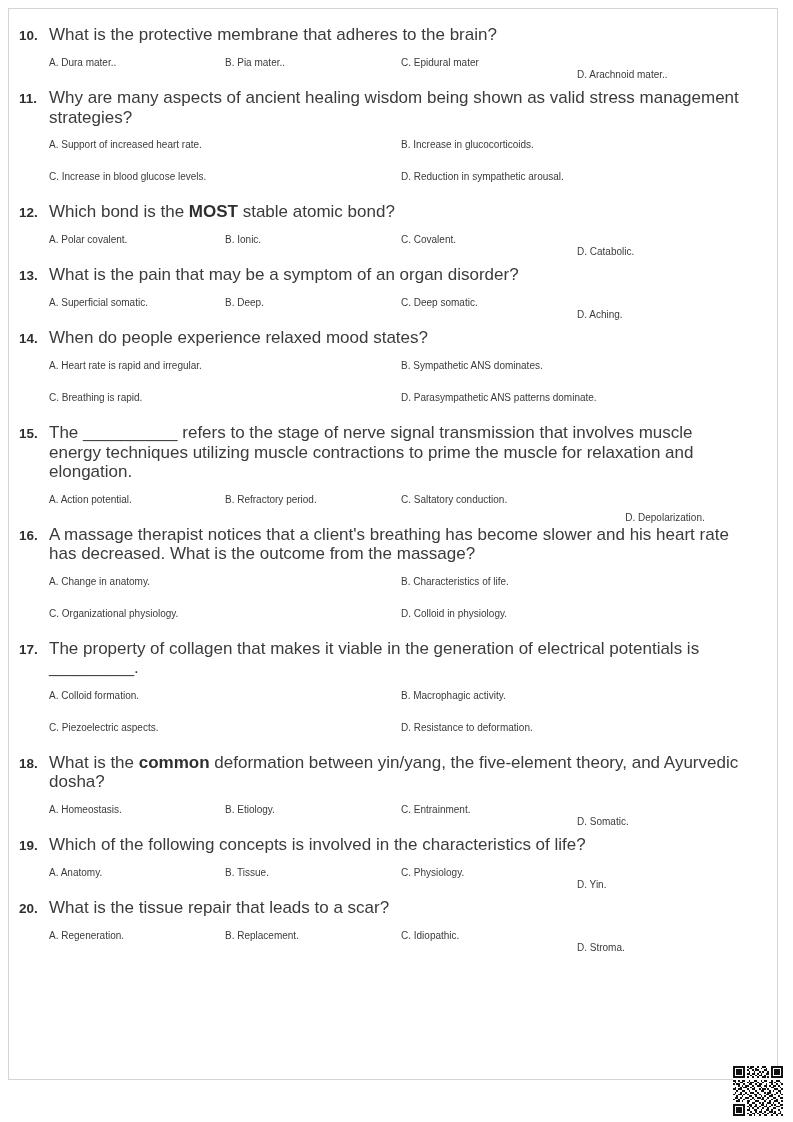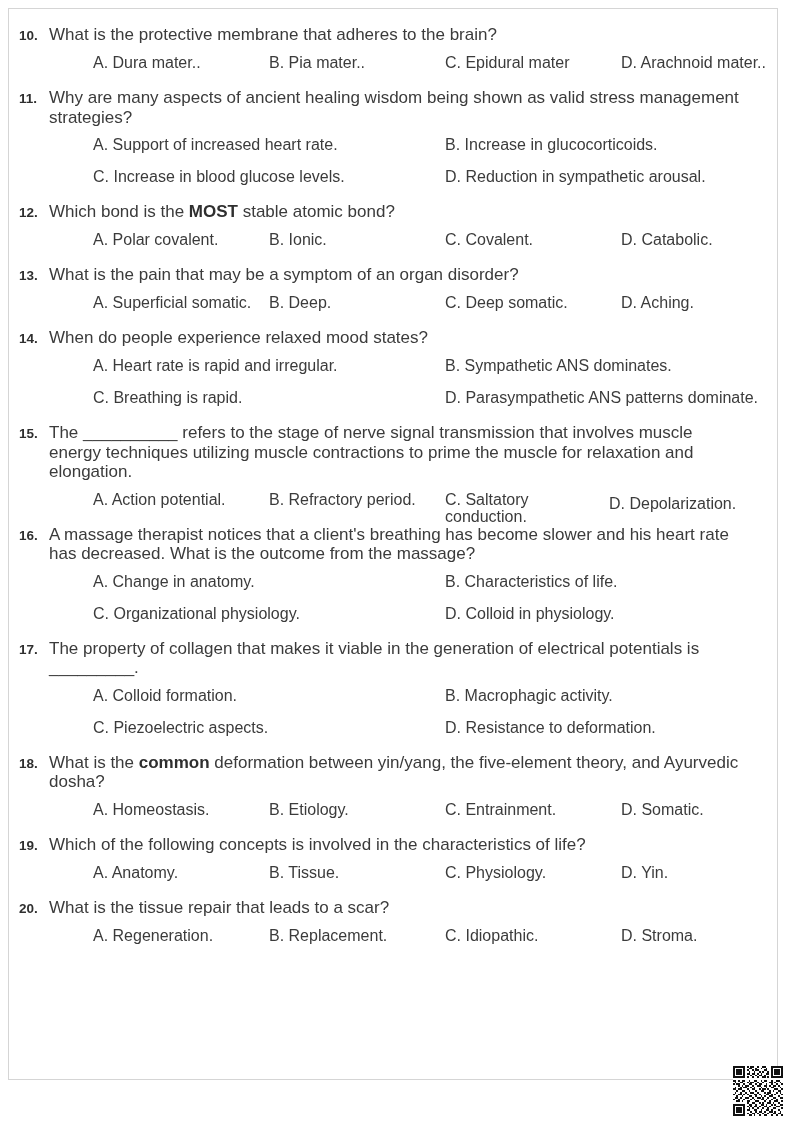--- a/index.html
+++ b/index.html
@@ -71,38 +71,37 @@
     position: relative;
     margin-top: 9px;
     margin-bottom: 16px;
   }
   .options.cols4, .options.cols2, .options.cols4tight {
     min-height: 18px;
   }
 
   .opt {
     position: absolute;
-    font-size: 16px;
+    font-size: 10px;
     line-height: 17px;
     color: #3b3b3b;
     white-space: normal;
-    margin-left: 44px;
   }
 
   
   .cols4 .opt:nth-child(1) { left: 40px;  top: 0; width: 175px; }
   .cols4 .opt:nth-child(2) { left: 216px; top: 0; width: 175px; }
   .cols4 .opt:nth-child(3) { left: 392px; top: 0; width: 165px; }
-  .cols4 .opt:nth-child(4) { left: 568px; top: 0; width: 195px; }
+  .cols4 .opt:nth-child(4) { left: 568px; top: 12px; width: 195px; }
 
   
   .cols4tight .opt:nth-child(1) { left: 40px;  top: 0; width: 148px; }
   .cols4tight .opt:nth-child(2) { left: 216px; top: 0; width: 150px; }
   .cols4tight .opt:nth-child(3) { left: 392px; top: 0; width: 165px; }
-  .cols4tight .opt:nth-child(4) { left: 556px; top: 4px; width: 200px; }
+  .cols4tight .opt:nth-child(4) { left: 556px; top: 18px; width: 200px; text-align: center; }
 
   
   .cols2 .opt:nth-child(1) { left: 40px;  top: 0;    width: 330px; }
   .cols2 .opt:nth-child(2) { left: 392px; top: 0;    width: 350px; }
   .cols2 .opt:nth-child(3) { left: 40px;  top: 32px; width: 330px; }
   .cols2 .opt:nth-child(4) { left: 392px; top: 32px; width: 350px; }
 
   .options.cols4 { height: 18px; }
   .options.cols4tight { height: 18px; }
   .options.cols2 { height: 50px; }

